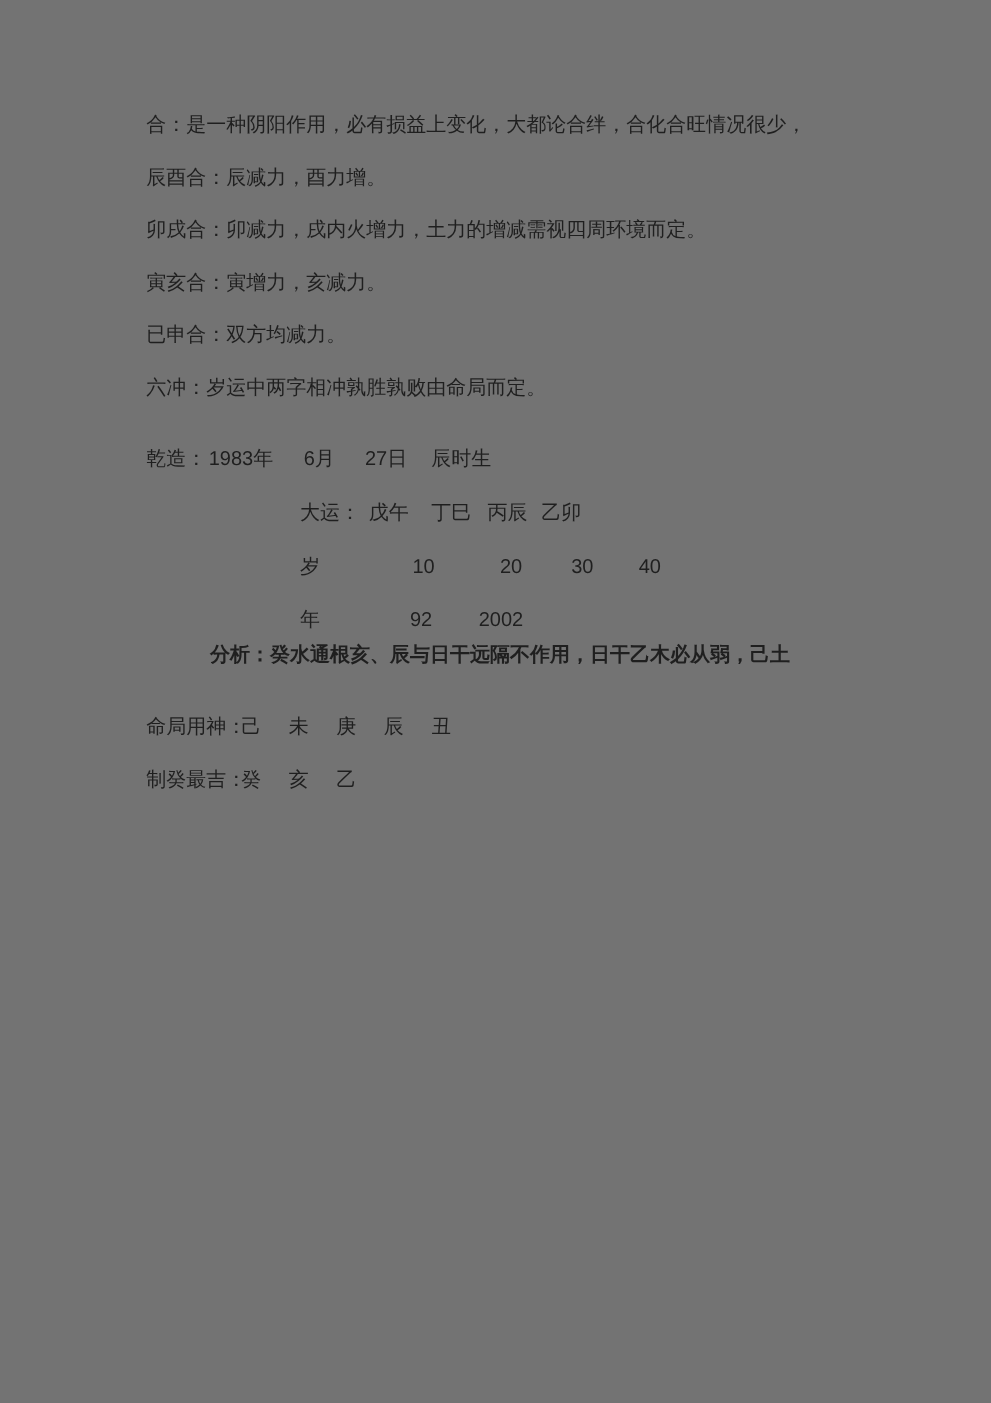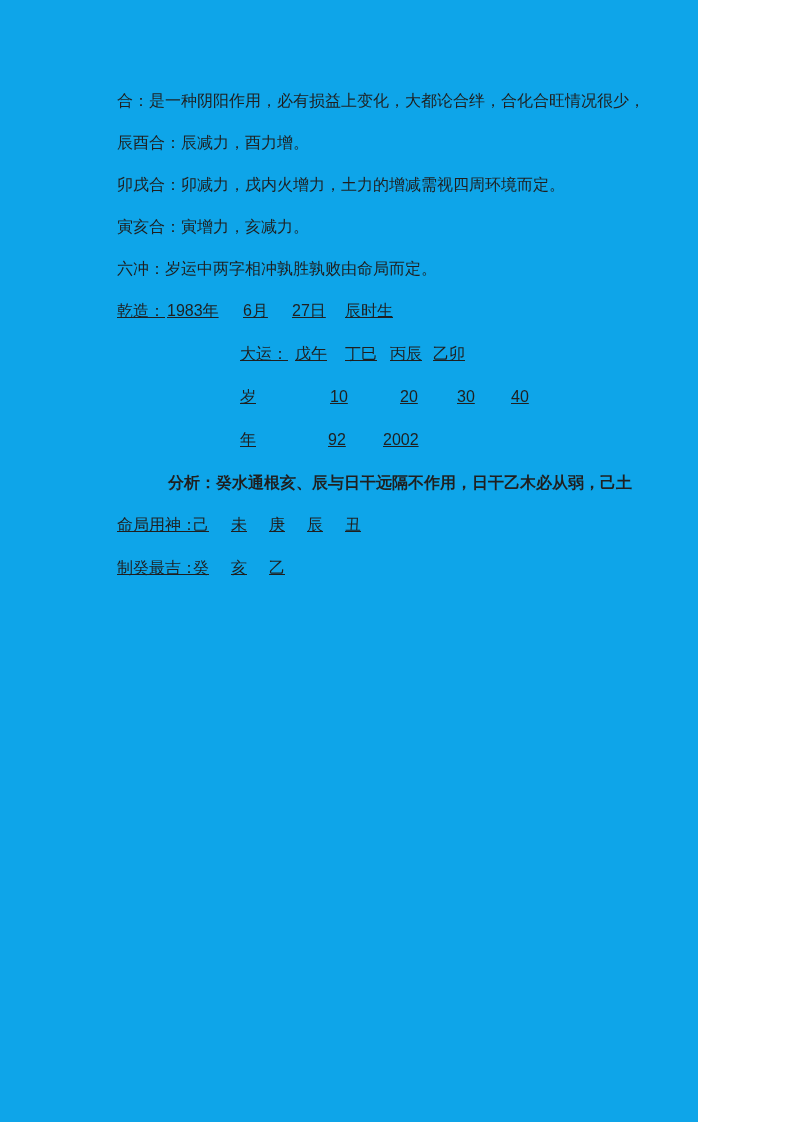--- a/index.html
+++ b/index.html
@@ -1,20 +1,20 @@
 <!DOCTYPE html>
 <html><head>
 <meta charset="utf-8">
 <style>
   html, body { margin: 0; padding: 0; background: #ffffff; }
   .page {
     position: relative;
-    width: 698px;
+    width: 793px;
     height: 1122px;
-    background: #0ea5e9;
+    background: #737373;
     font-family: "Liberation Serif", serif;
     font-size: 16px;
     color: #1f1f1f;
     overflow: hidden;
   }
   .content {
     position: absolute;
     left: 96px;
     top: 88px;
     width: 601px;
@@ -27,24 +27,23 @@
   }
   .indent { text-indent: 21px; }
   .indent-lg { text-indent: 72px; font-weight: bold; }
   .row {
     position: relative;
     height: 25px;
     margin-bottom: 18px;
   }
   .cell {
     position: absolute;
-    top: 0;
+    top: 15px;
     line-height: 25px;
     white-space: nowrap;
-    text-decoration: underline;
   }
   .num { font-family: "Liberation Sans", sans-serif; }
 </style>
 </head>
 <body>
 
 <div class="page">
   <div class="content">
 
     <div class="para">
@@ -56,20 +55,23 @@
     </div>
 
     <div class="para">
       <div class="line indent">卯戌合：卯减力，戌内火增力，土力的增减需视四周环境而定。</div>
     </div>
 
     <div class="para">
       <div class="line indent">寅亥合：寅增力，亥减力。</div>
     </div>
 
+    <div class="para">
+      <div class="line indent">已申合：双方均减力。</div>
+    </div>
 
 
     <div class="para">
       <div class="line indent">六冲：岁运中两字相冲孰胜孰败由命局而定。</div>
     </div>
 
 
     <div class="row">
       <span class="cell" style="left:21px">乾造：</span>
       <span class="cell num" style="left:71px">1983年</span>

